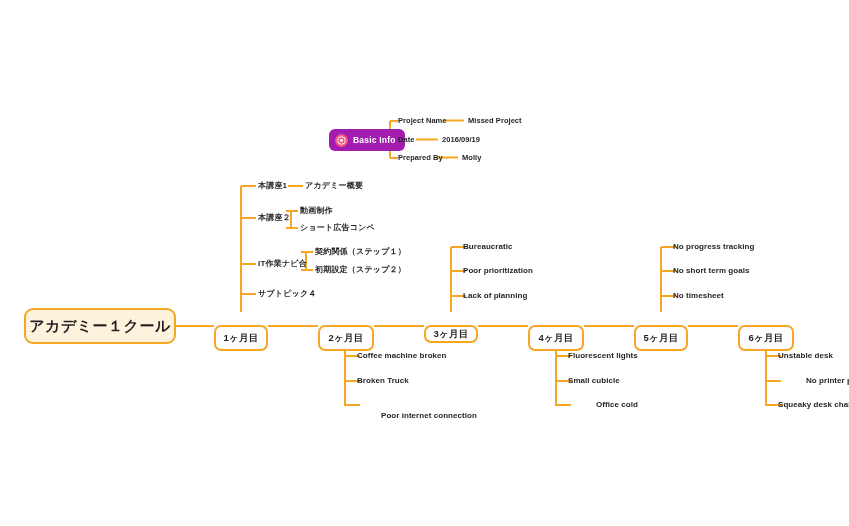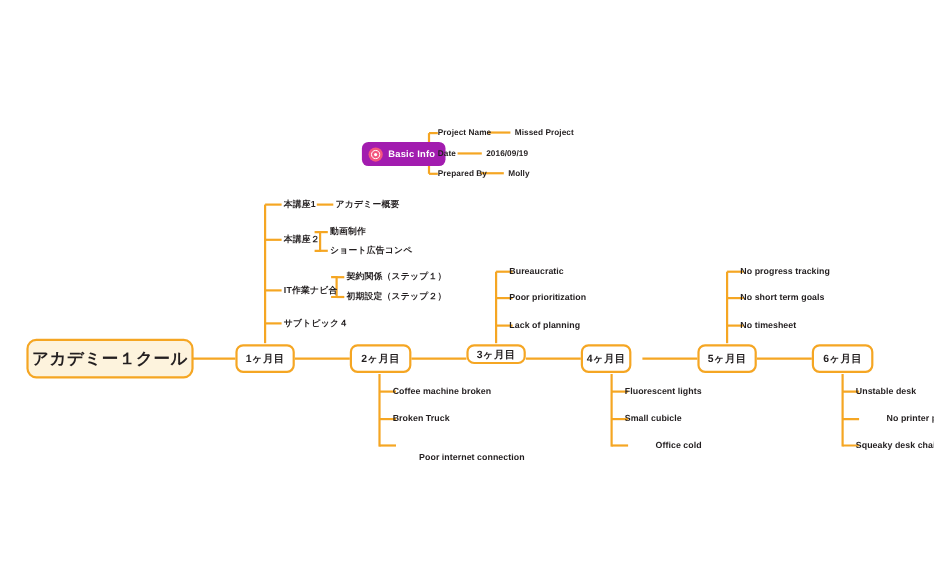--- a/index.html
+++ b/index.html
@@ -53,20 +53,21 @@
     border: 2px solid #F5A623;
     border-radius: 7px;
     display: flex;
     align-items: center;
     justify-content: center;
     font-size: 9.5px;
     font-weight: bold;
     color: #231f20;
     letter-spacing: 0.3px;
     white-space: nowrap;
+    margin-top: 12px;
   }
 
   
   .badge-node {
     position: absolute;
     box-sizing: border-box;
     background: #a21caf;
     border-radius: 6px;
     display: flex;
     align-items: center;
@@ -183,21 +184,21 @@
 
   <div class="month-node" style="left:214px; top:313px; width:54px; height:26px;">
     <span>1ヶ月目</span>
   </div>
   <div class="month-node" style="left:318px; top:313px; width:56px; height:26px;">
     <span>2ヶ月目</span>
   </div>
   <div class="month-node" style="left:424px; top:313px; width:54px; height:18px;">
     <span>3ヶ月目</span>
   </div>
-  <div class="month-node" style="left:528px; top:313px; width:46px; height:26px;">
+  <div class="month-node" style="left:528px; top:313px; width:56px; height:26px;">
     <span>4ヶ月目</span>
   </div>
   <div class="month-node" style="left:634px; top:313px; width:54px; height:26px;">
     <span>5ヶ月目</span>
   </div>
   <div class="month-node" style="left:738px; top:313px; width:56px; height:26px;">
     <span>6ヶ月目</span>
   </div>
 
   <div class="badge-node" style="left:329px; top:129px; height:22px;">

